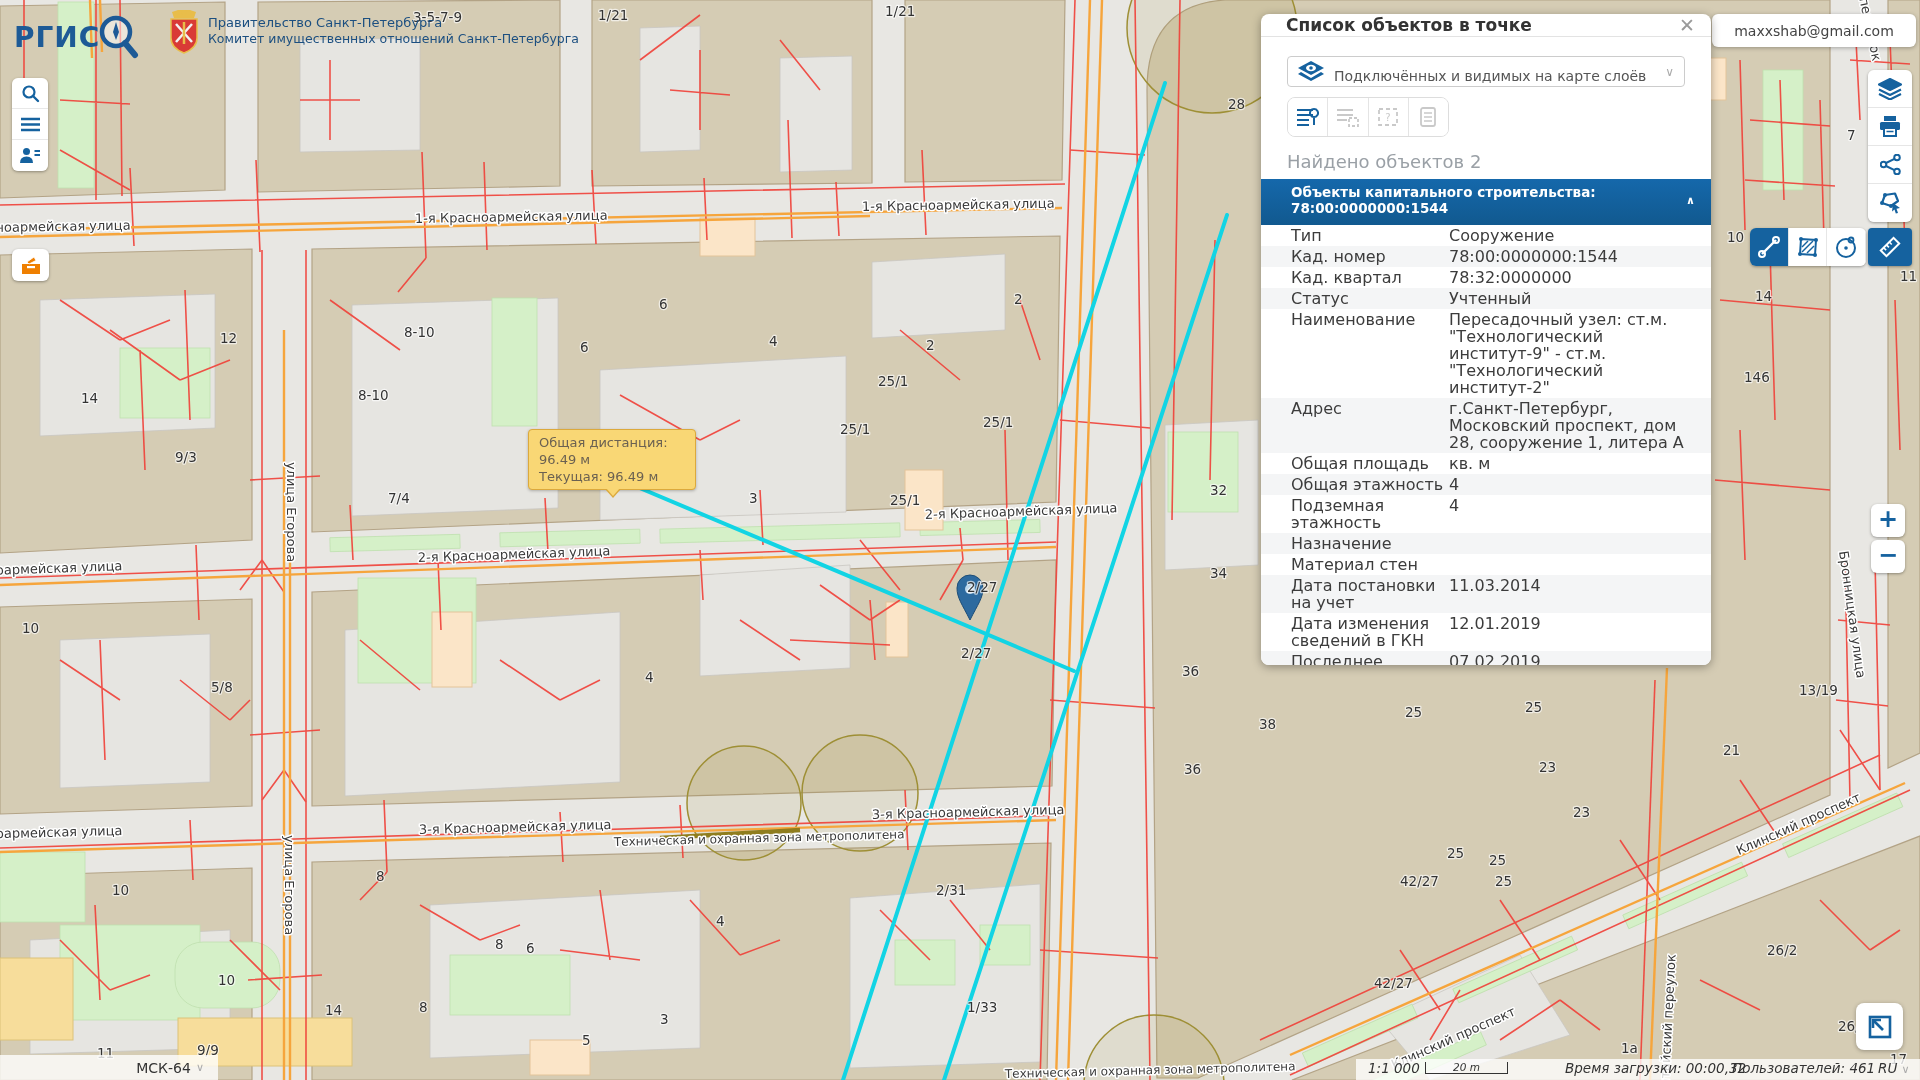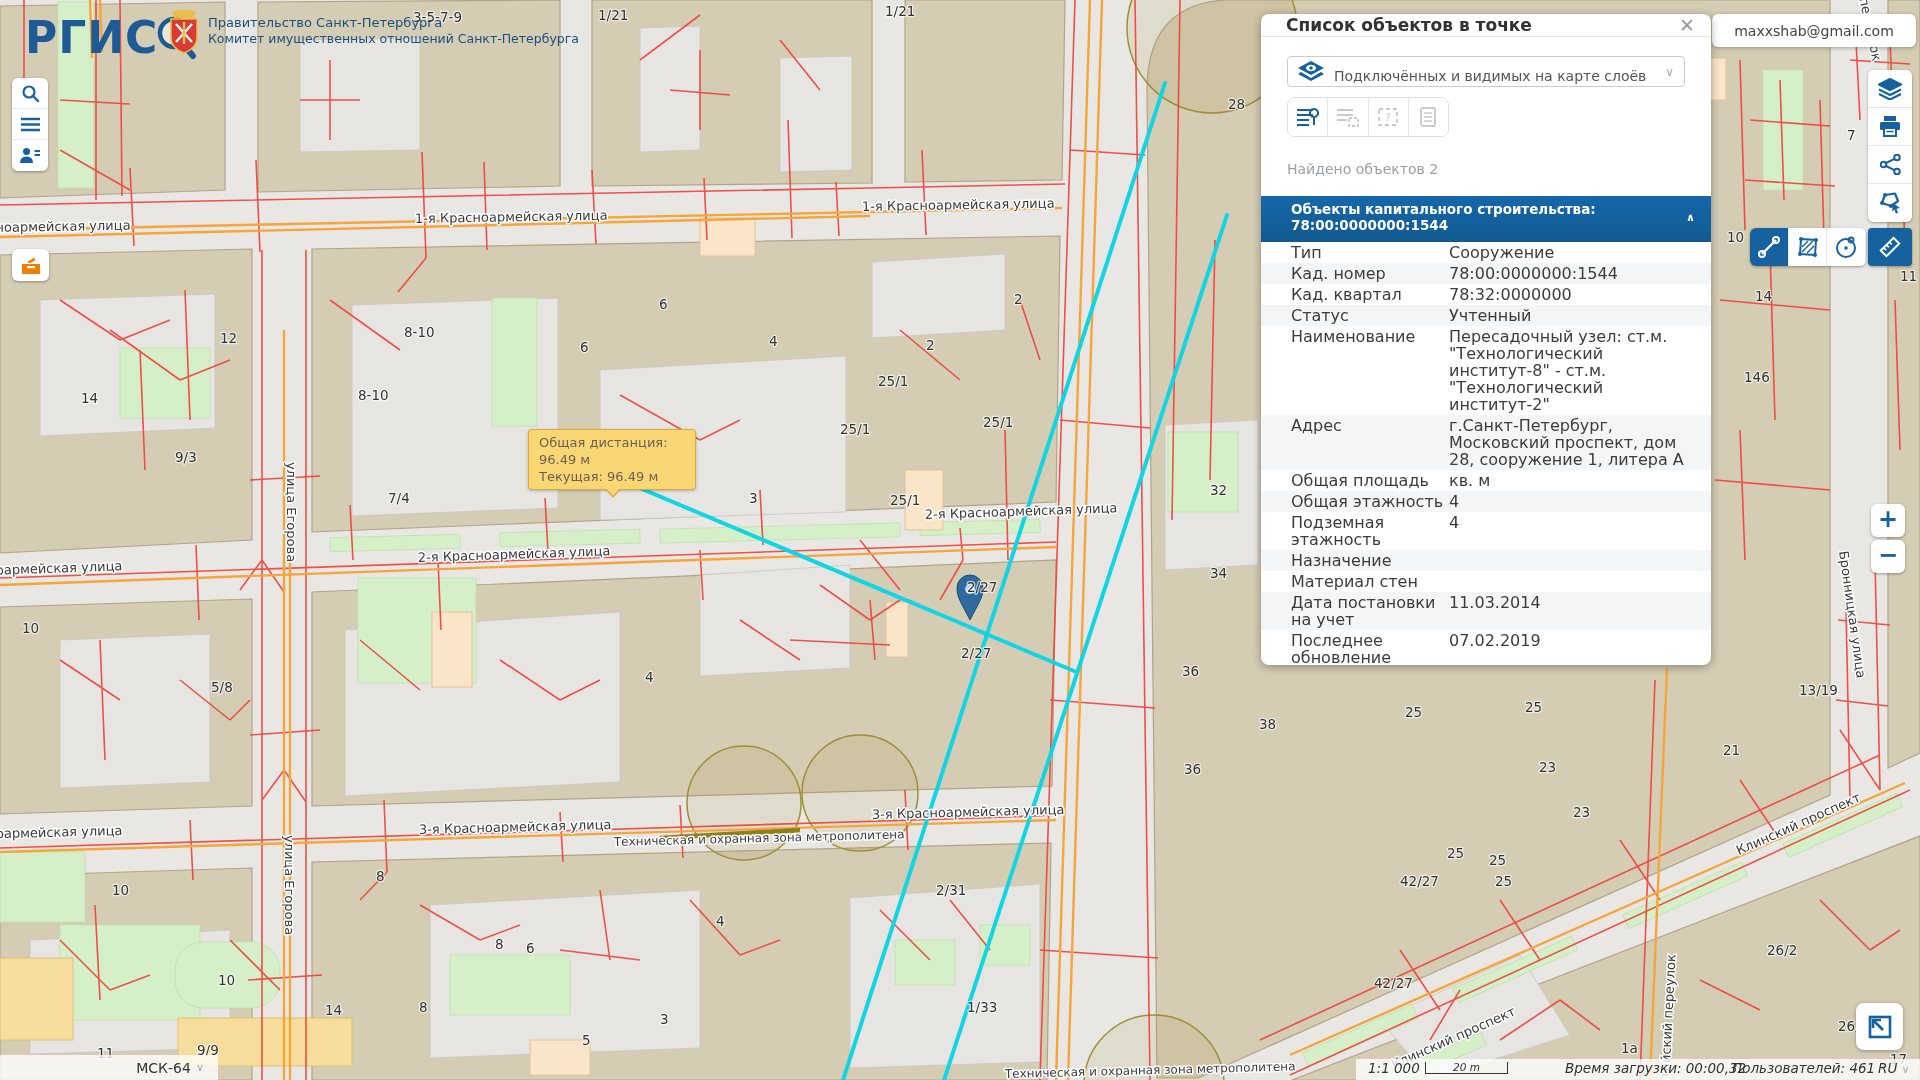--- a/index.html
+++ b/index.html
@@ -6,21 +6,21 @@
   html,body { width:1920px; height:1080px; overflow:hidden; font-family:"DejaVu Sans","Liberation Sans",sans-serif; }
   #stage { position:relative; width:1920px; height:1080px; background:#e8e7e3; overflow:hidden; }
   svg text { user-select:none; }
   .lbl { paint-order:stroke; stroke:#ffffff; stroke-width:3px; stroke-linejoin:round; fill:#3a3a3a; }
   .num { paint-order:stroke; stroke:rgba(255,255,255,.65); stroke-width:2.5px; stroke-linejoin:round; fill:#333; }
 
   .card { position:absolute; background:#fff; border-radius:6px; box-shadow:0 1px 4px rgba(0,0,0,.3); }
 
   
   #logo { position:absolute; left:14px; top:12px; display:flex; align-items:center; }
-  #logo .t { font-size:44px; font-weight:bold; color:#1d5a96; letter-spacing:1px;margin-left:11px; }
+  #logo .t { font-size:28px; font-weight:bold; color:#1d5a96; letter-spacing:1px; }
   #crest { position:absolute; left:168px; top:10px; }
   #gov { position:absolute; left:208px; top:15px; color:#1c4f80; line-height:16px; }
   #gov .l1 { font-size:13px; }
   #gov .l2 { font-size:12.5px; }
 
   
   #left-tools { position:absolute; left:12px; top:78px; width:36px; border-radius:6px; box-shadow:0 1px 3px rgba(0,0,0,.35); overflow:hidden; }
   #left-tools .btn { width:36px; height:31px; background:#fff; display:flex; align-items:center; justify-content:center; border-bottom:1px solid #e8e8e8; cursor:pointer; }
   #left-tools .btn:last-child { border-bottom:none; }
   #orange-btn { position:absolute; left:12px; top:249px; width:37px; height:32px; background:#fff; border-radius:6px; box-shadow:0 1px 3px rgba(0,0,0,.35); display:flex; align-items:center; justify-content:center; cursor:pointer; }
@@ -53,21 +53,21 @@
   #panel .p-title { height:40px; border-bottom:1px solid #e3e3e3; display:flex; align-items:center; padding:0 16px 0 25px; }
   #panel .p-title .tx { font-size:17px; font-weight:600; color:#333; flex:1; }
   #panel .p-title .x { color:#9a9a9a; font-size:19px; cursor:pointer; }
   #panel .p-body { padding:19px 26px 0 26px; }
   .dd { height:31px; border:1px solid #ccc; border-radius:4px; display:flex; align-items:center; padding:0 10px; cursor:pointer; }
   .dd .tx { font-size:14px; color:#555; flex:1; margin-left:10px;margin-top:8px; }
   .dd .ch { color:#aaa; font-size:12px; }
   .tgroup { margin-top:10px; width:162px; height:40px; border:1px solid #ddd; border-radius:8px; display:flex; overflow:hidden; }
   .tgroup .tb { flex:1; display:flex; align-items:center; justify-content:center; border-right:1px solid #e4e4e4; cursor:pointer; background:#fff; }
   .tgroup .tb:last-child { border-right:none; }
-  .found { margin-top:24px; font-size:14px; color:#9aa0a6; padding-bottom:19px; }
+  .found { margin-top:14px; font-size:18px; color:#9aa0a6; padding-bottom:7px; }
   .sec-hdr { background:linear-gradient(#1568ab,#11598f); color:#fff; font-size:13.5px; font-weight:bold; padding:5px 16px 9px 30px; display:flex; align-items:center; cursor:pointer; }
   .sec-hdr .tx { flex:1; }
   .sec-hdr .ch { font-size:11px; }
   .attr-table { font-size:16px; color:#3c3c3c; }
   .attr-row { display:flex; padding:2px 10px 2px 30px; line-height:17px; }
   .attr-row:nth-child(even) { background:#f4f5f6; }
   .attr-row .al { width:158px; flex:none; }
   .attr-row .av { flex:1; }
   .tk-footer { margin-top:auto; border-top:2px solid #1a72b4; padding:8px 16px 10px 30px; font-size:13.5px; color:#555; display:flex; align-items:center; cursor:pointer; }
   .tk-footer .tx { flex:1; }
@@ -542,21 +542,21 @@
         <div class="attr-row">
           <div class="al">Кад. квартал</div>
           <div class="av">78:32:0000000</div>
         </div>
         <div class="attr-row">
           <div class="al">Статус</div>
           <div class="av">Учтенный</div>
         </div>
         <div class="attr-row">
           <div class="al">Наименование</div>
-          <div class="av">Пересадочный узел: ст.м. "Технологический институт-8" - ст.м. "Технологический институт-2"</div>
+          <div class="av">Пересадочный узел: ст.м. "Технологический институт-9" - ст.м. "Технологический институт-2"</div>
         </div>
         <div class="attr-row">
           <div class="al">Адрес</div>
           <div class="av">г.Санкт-Петербург, Московский проспект, дом 28, сооружение 1, литера А</div>
         </div>
         <div class="attr-row">
           <div class="al">Общая площадь</div>
           <div class="av">кв. м</div>
         </div>
         <div class="attr-row">
@@ -571,20 +571,24 @@
           <div class="al">Назначение</div>
           <div class="av"></div>
         </div>
         <div class="attr-row">
           <div class="al">Материал стен</div>
           <div class="av"></div>
         </div>
         <div class="attr-row">
           <div class="al">Дата постановки на учет</div>
           <div class="av">11.03.2014</div>
+        </div>
+        <div class="attr-row">
+          <div class="al">Дата изменения сведений в ГКН</div>
+          <div class="av">12.01.2019</div>
         </div>
         <div class="attr-row">
           <div class="al">Последнее обновление сведений</div>
           <div class="av">07.02.2019</div>
         </div>
       </div>
   <div class="tk-footer">
     <span class="tx">ТК. Улично - дорожная сеть</span>
     <span class="ch">∨</span>
   </div>

